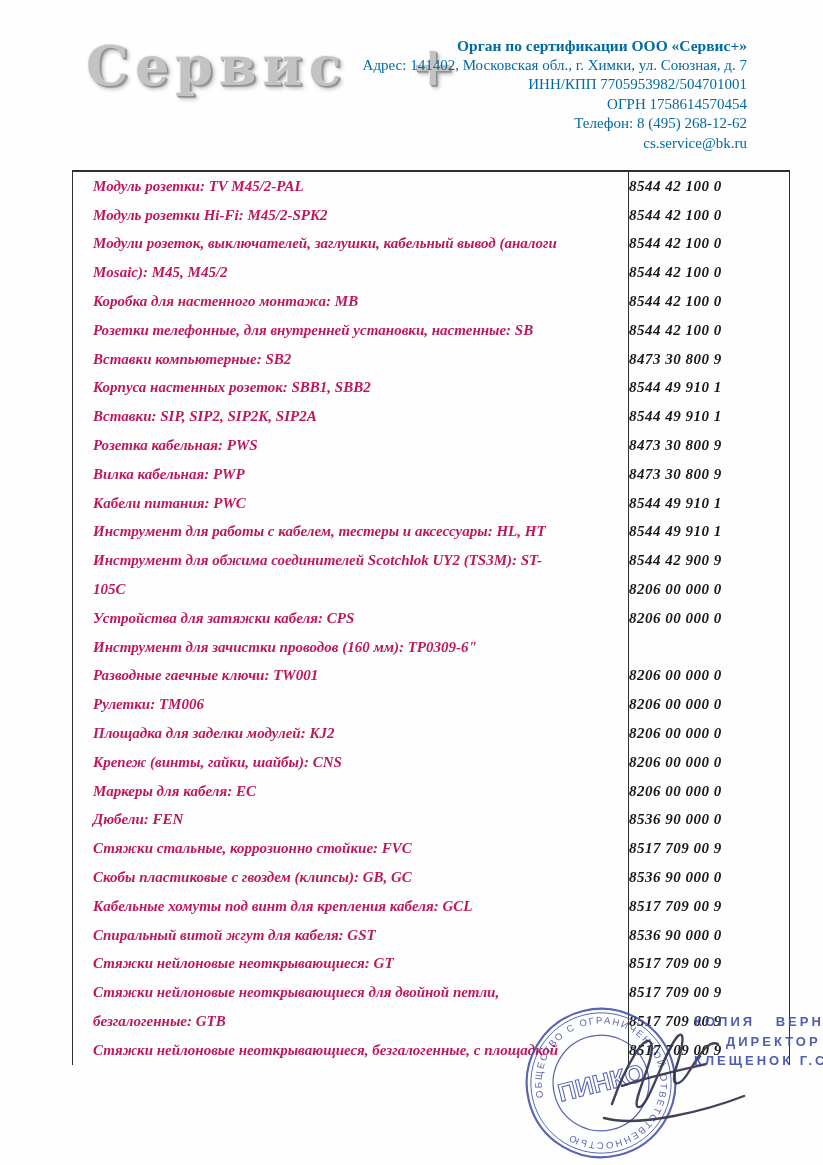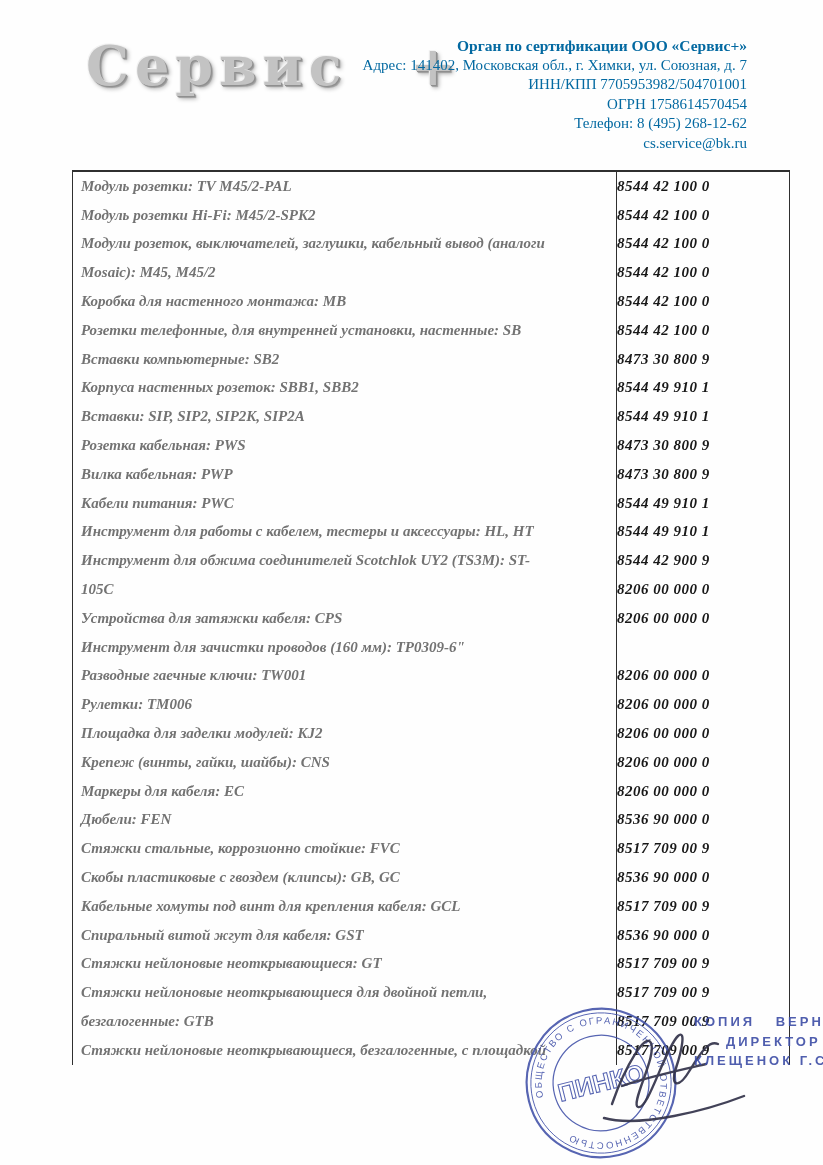--- a/index.html
+++ b/index.html
@@ -48,21 +48,22 @@
   }
   .desc{
     width:543px;
     padding-left:8px;
     box-sizing:border-box;
     font-style:italic;
     font-weight:bold;
     font-size:15px;
     white-space:nowrap;
     overflow:hidden;
-    color:#737373;
+    color:#be185d;
+    margin-left:12px;
   }
   .code{
     flex:1;
     align-self:stretch;
     display:flex;align-items:center;
     border-left:1.6px solid #2f2f2f;
     box-sizing:border-box;
     font-style:italic;
     font-weight:bold;
     font-size:15px;

